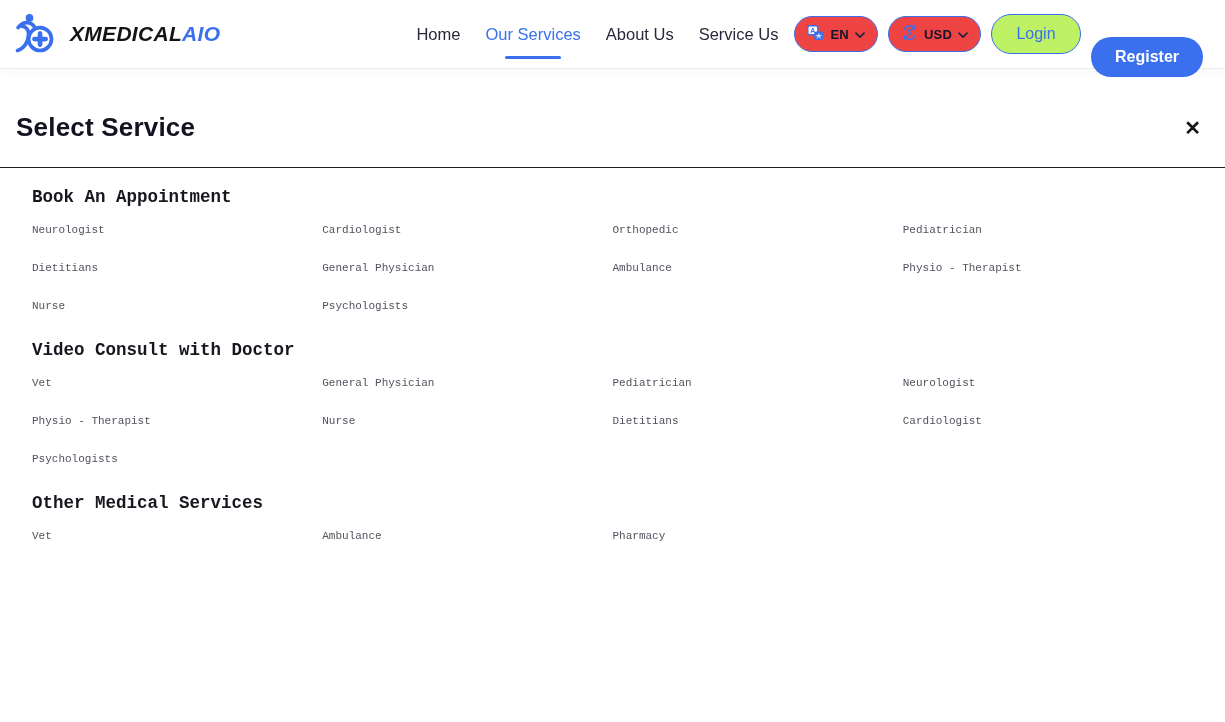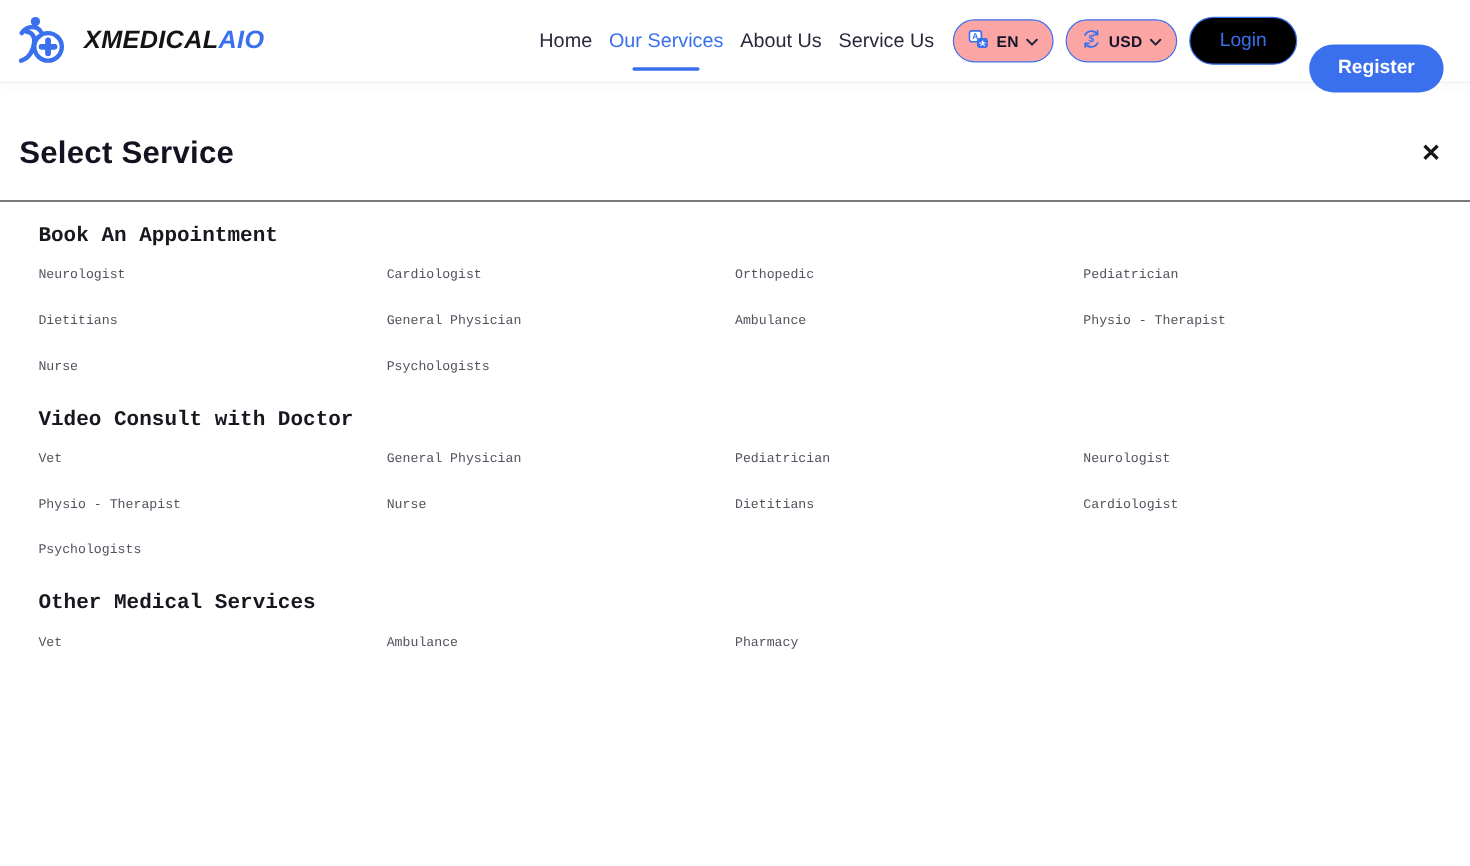--- a/index.html
+++ b/index.html
@@ -15,36 +15,36 @@
 
   
   .navbar{height:68px;display:flex;align-items:center;padding:0 22px 0 13px;
     background:#fff;position:relative;z-index:5;
     box-shadow:0 1px 0 rgba(0,0,0,.05), 0 4px 10px rgba(0,0,0,.03);}
   .brand{display:flex;align-items:center;gap:13px;cursor:pointer;font-style:italic;}
   .brand svg{display:block;}
   .wordmark{font-size:21px;font-weight:800;letter-spacing:.3px;color:#141414;}
   .wordmark .accent{color:var(--accent);}
 
-  .nav-links{margin-left:auto;display:flex;align-items:flex-end;column-gap:14px;margin-right:16px;}
+  .nav-links{margin-left:auto;display:flex;align-items:flex-end;column-gap:25px;margin-right:16px;}
   .nav-link{position:relative;font-size:16.5px;color:#29293b;text-decoration:none;
     font-weight:500;cursor:pointer;white-space:nowrap;}
   .nav-link.active{color:var(--accent);}
   .nav-link .bar{display:none;}
   .nav-link.active .bar{display:block;position:absolute;left:50%;transform:translateX(-50%);
     bottom:-15px;width:56px;height:3px;border-radius:3px;background:var(--accent);}
 
   .nav-actions{display:flex;align-items:center;gap:10px;}
   .pill{display:flex;align-items:center;gap:6px;border:1px solid var(--accent);
-    border-radius:50px;background:#fca5a5;cursor:pointer;}
+    border-radius:50px;background:#ef4444;cursor:pointer;}
   .pill.small{height:36px;padding:0 12px;}
   .pill .pill-label{font-size:13px;font-weight:700;color:#14142b;letter-spacing:.2px;}
   .btn{height:40px;border-radius:50px;font-size:16px;cursor:pointer;
     display:flex;align-items:center;justify-content:center;}
-  .btn-login{width:90px;border:1.5px solid var(--accent);background:#000000;color:var(--accent);font-weight:500;}
+  .btn-login{width:90px;border:1.5px solid var(--accent);background:#bef264;color:var(--accent);font-weight:500;}
   .btn-register{width:112px;border:none;background:var(--accent);color:#fff;font-weight:700;margin-top:46px;}
 
   
   .panel-header{display:flex;align-items:center;justify-content:space-between;
     padding:44px 20px 24px 16px;}
   .panel-title{font-size:26px;font-weight:700;color:#121220;letter-spacing:.2px;}
   .close-btn{border:none;background:none;font-size:20px;font-weight:700;color:#141414;
     cursor:pointer;line-height:1;padding:4px;}
   .panel-divider{border-bottom:1px solid var(--divider-dark);}
 

